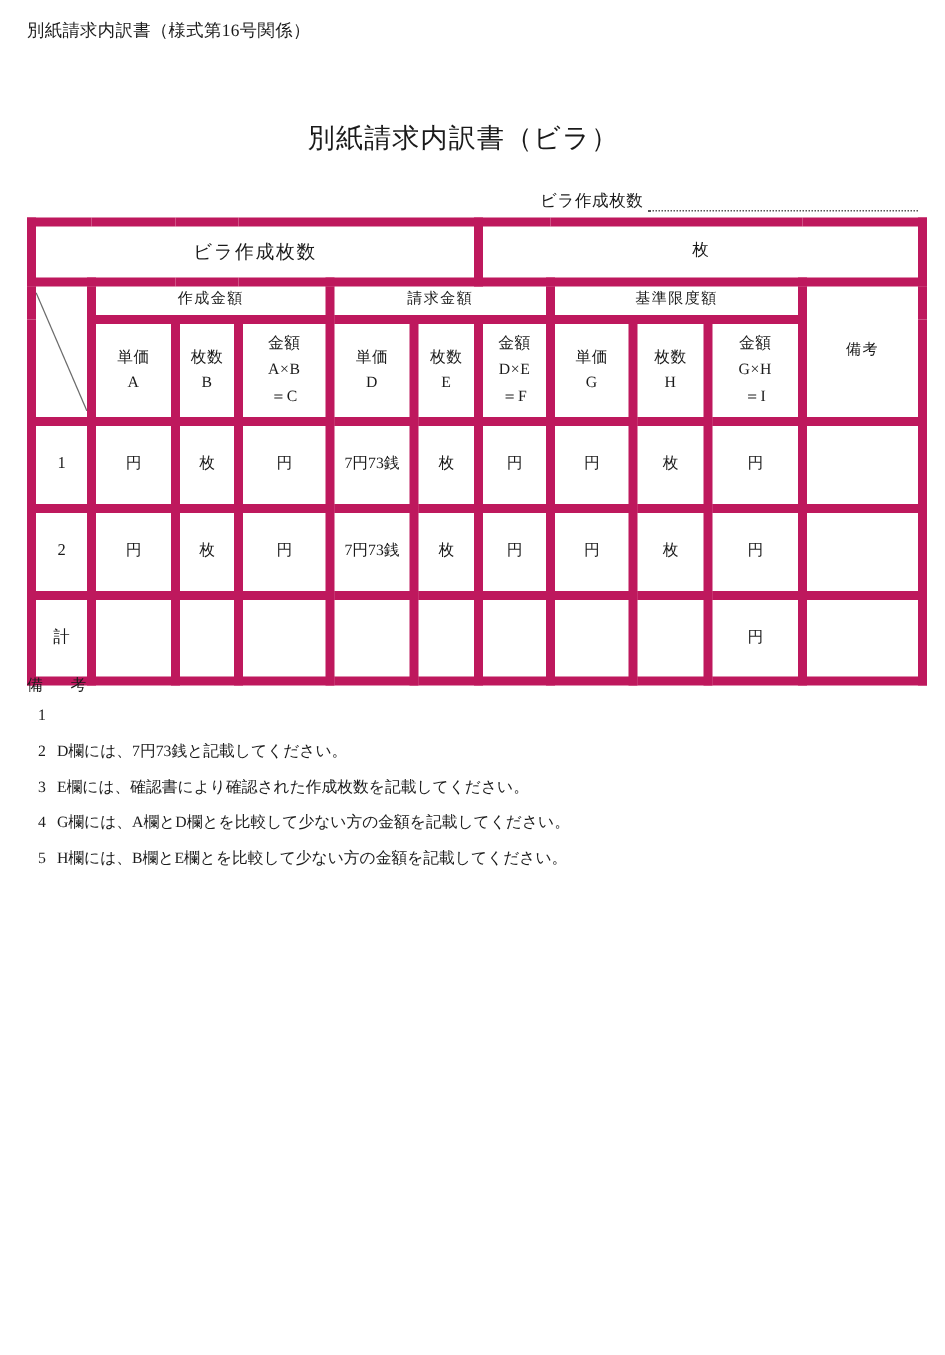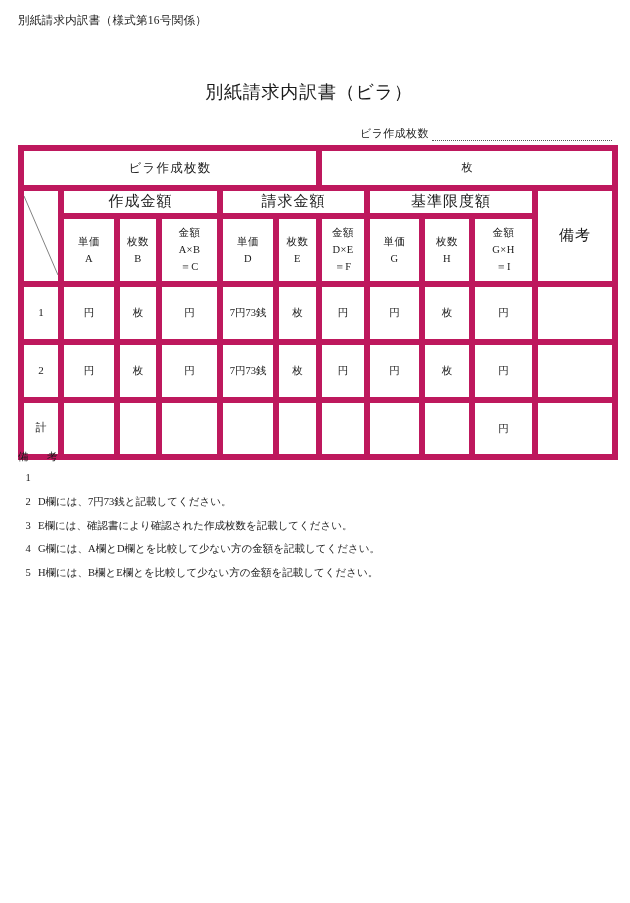--- a/index.html
+++ b/index.html
@@ -82,21 +82,21 @@
 
   .cell-sheets-label {
     font-size: 12.5px;
     letter-spacing: 1.2px;
   }
   .cell-sheets-unit {
     text-align: right;
     padding-right: 14px;
     font-size: 11px;
   }
-  .grp-label { font-size: 15px; letter-spacing: 1px; }
+  .grp-label { font-size: 10px; letter-spacing: 1px; }
   .sub-cell  { font-size: 10.5px; letter-spacing: 0.4px; }
   .sub-cell .ln { display: block; }
   .sub-cell .ln2 { display: block; margin-top: 2px; }
   .sub-cell .ln3 { display: block; margin-top: 2px; }
 
   .num-col { font-size: 11px; }
   .unit-right {
     text-align: right;
     padding-right: 11px;
     font-size: 10.5px;

